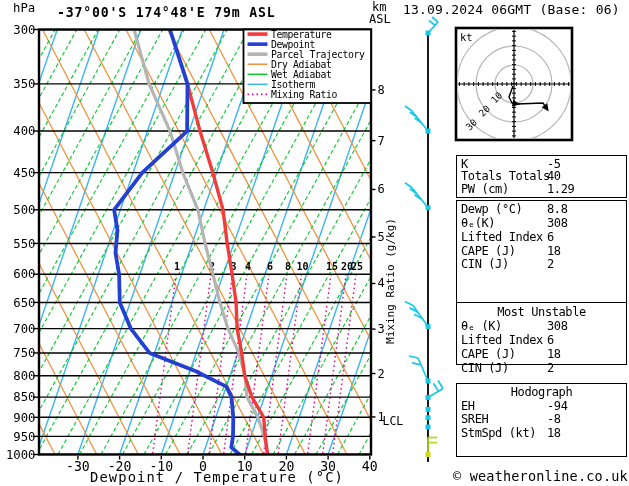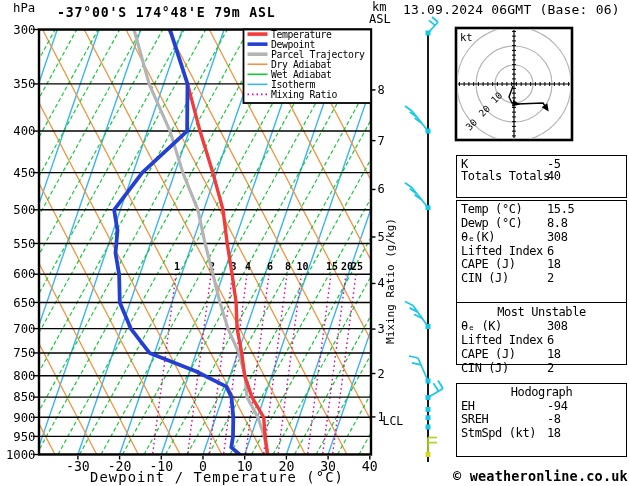--- a/index.html
+++ b/index.html
@@ -2,21 +2,21 @@
 <html><head>
 <meta charset="utf-8">
 <style>
   html,body{margin:0;padding:0;background:#fff;}
   .screen{position:relative;width:629px;height:486px;background:#fff;overflow:hidden;
           font-family:"DejaVu Sans Mono","DejaVu Sans",monospace;color:#000;}
   svg{position:absolute;left:0;top:0;}
   svg text{font-family:"DejaVu Sans Mono","DejaVu Sans",monospace;fill:#000;}
   .abs{position:absolute;}
   .datetime{left:403px;top:2px;font-size:13px;font-weight:normal;letter-spacing:.2px;white-space:pre;}
-  .copyright{left:441px;top:468px;font-size:13.5px;font-weight:bold;letter-spacing:.2px;white-space:pre;padding-left:12px;}
+  .copyright{left:441px;top:468px;font-size:13.5px;font-weight:normal;letter-spacing:.2px;white-space:pre;padding-left:12px;}
   .sbox{position:absolute;left:456px;width:171px;border:1.6px solid #000;background:#fff;
         box-sizing:border-box;font-size:12px;letter-spacing:-.4px;padding-top:2px;}
   .stitle{text-align:center;white-space:pre;}
   .srow{position:relative;}
   .srow .lbl{position:absolute;left:4px;white-space:pre;}
   .srow .val{position:absolute;left:90px;white-space:pre;}
 </style>
 </head>
 <body>
 
@@ -322,26 +322,26 @@
   <div id="stats-host">
       <div class="sbox" style="top:155px;height:43px">
         <div class="srow" style="height:12.33px;line-height:12.33px">
           <span class="lbl">K</span>
           <span class="val">-5</span>
         </div>
         <div class="srow" style="height:12.33px;line-height:12.33px">
           <span class="lbl">Totals Totals</span>
           <span class="val">40</span>
         </div>
+        <div class="srow" style="height:12.33px;line-height:12.33px">
+          <span class="lbl">PW (cm)</span>
+          <span class="val">1.29</span>
+        </div>
       </div>
       <div class="sbox" style="top:200px;height:103px">
-        <div class="srow" style="height:13.86px;line-height:13.86px">
-          <span class="lbl">Temp (°C)</span>
-          <span class="val">15.5</span>
-        </div>
         <div class="srow" style="height:13.86px;line-height:13.86px">
           <span class="lbl">Dewp (°C)</span>
           <span class="val">8.8</span>
         </div>
         <div class="srow" style="height:13.86px;line-height:13.86px">
           <span class="lbl">θₑ(K)</span>
           <span class="val">308</span>
         </div>
         <div class="srow" style="height:13.86px;line-height:13.86px">
           <span class="lbl">Lifted Index</span>

